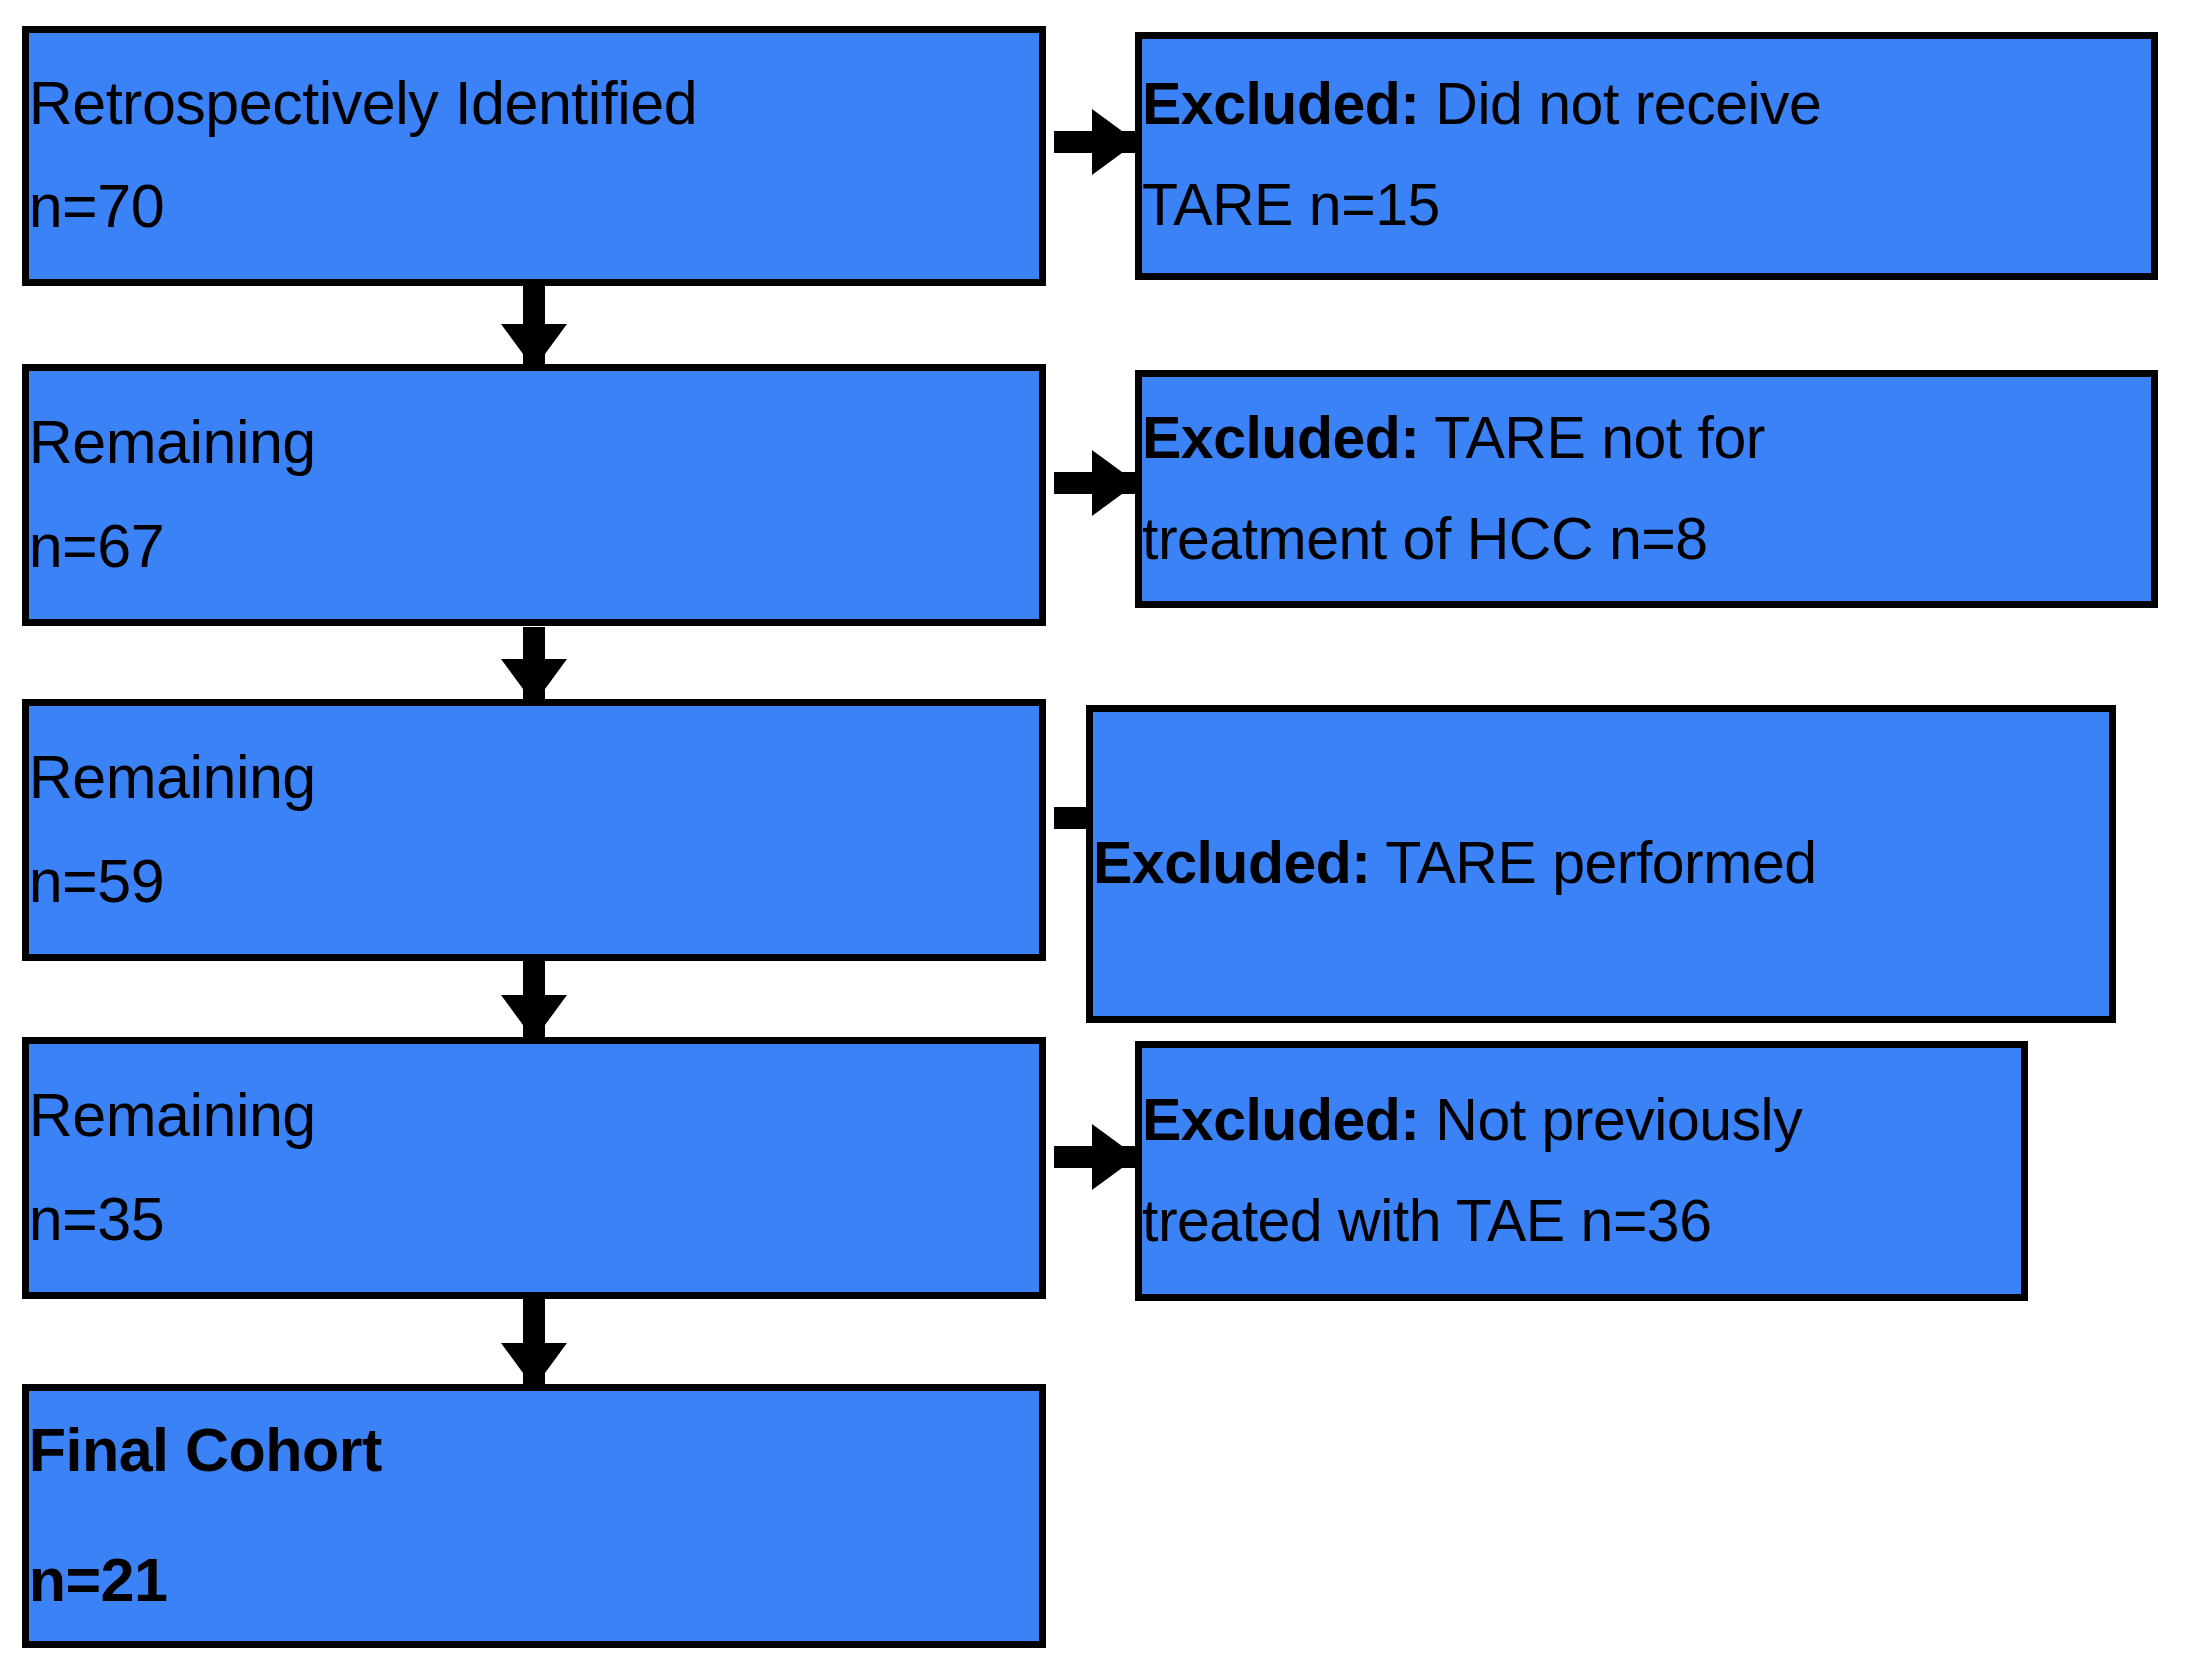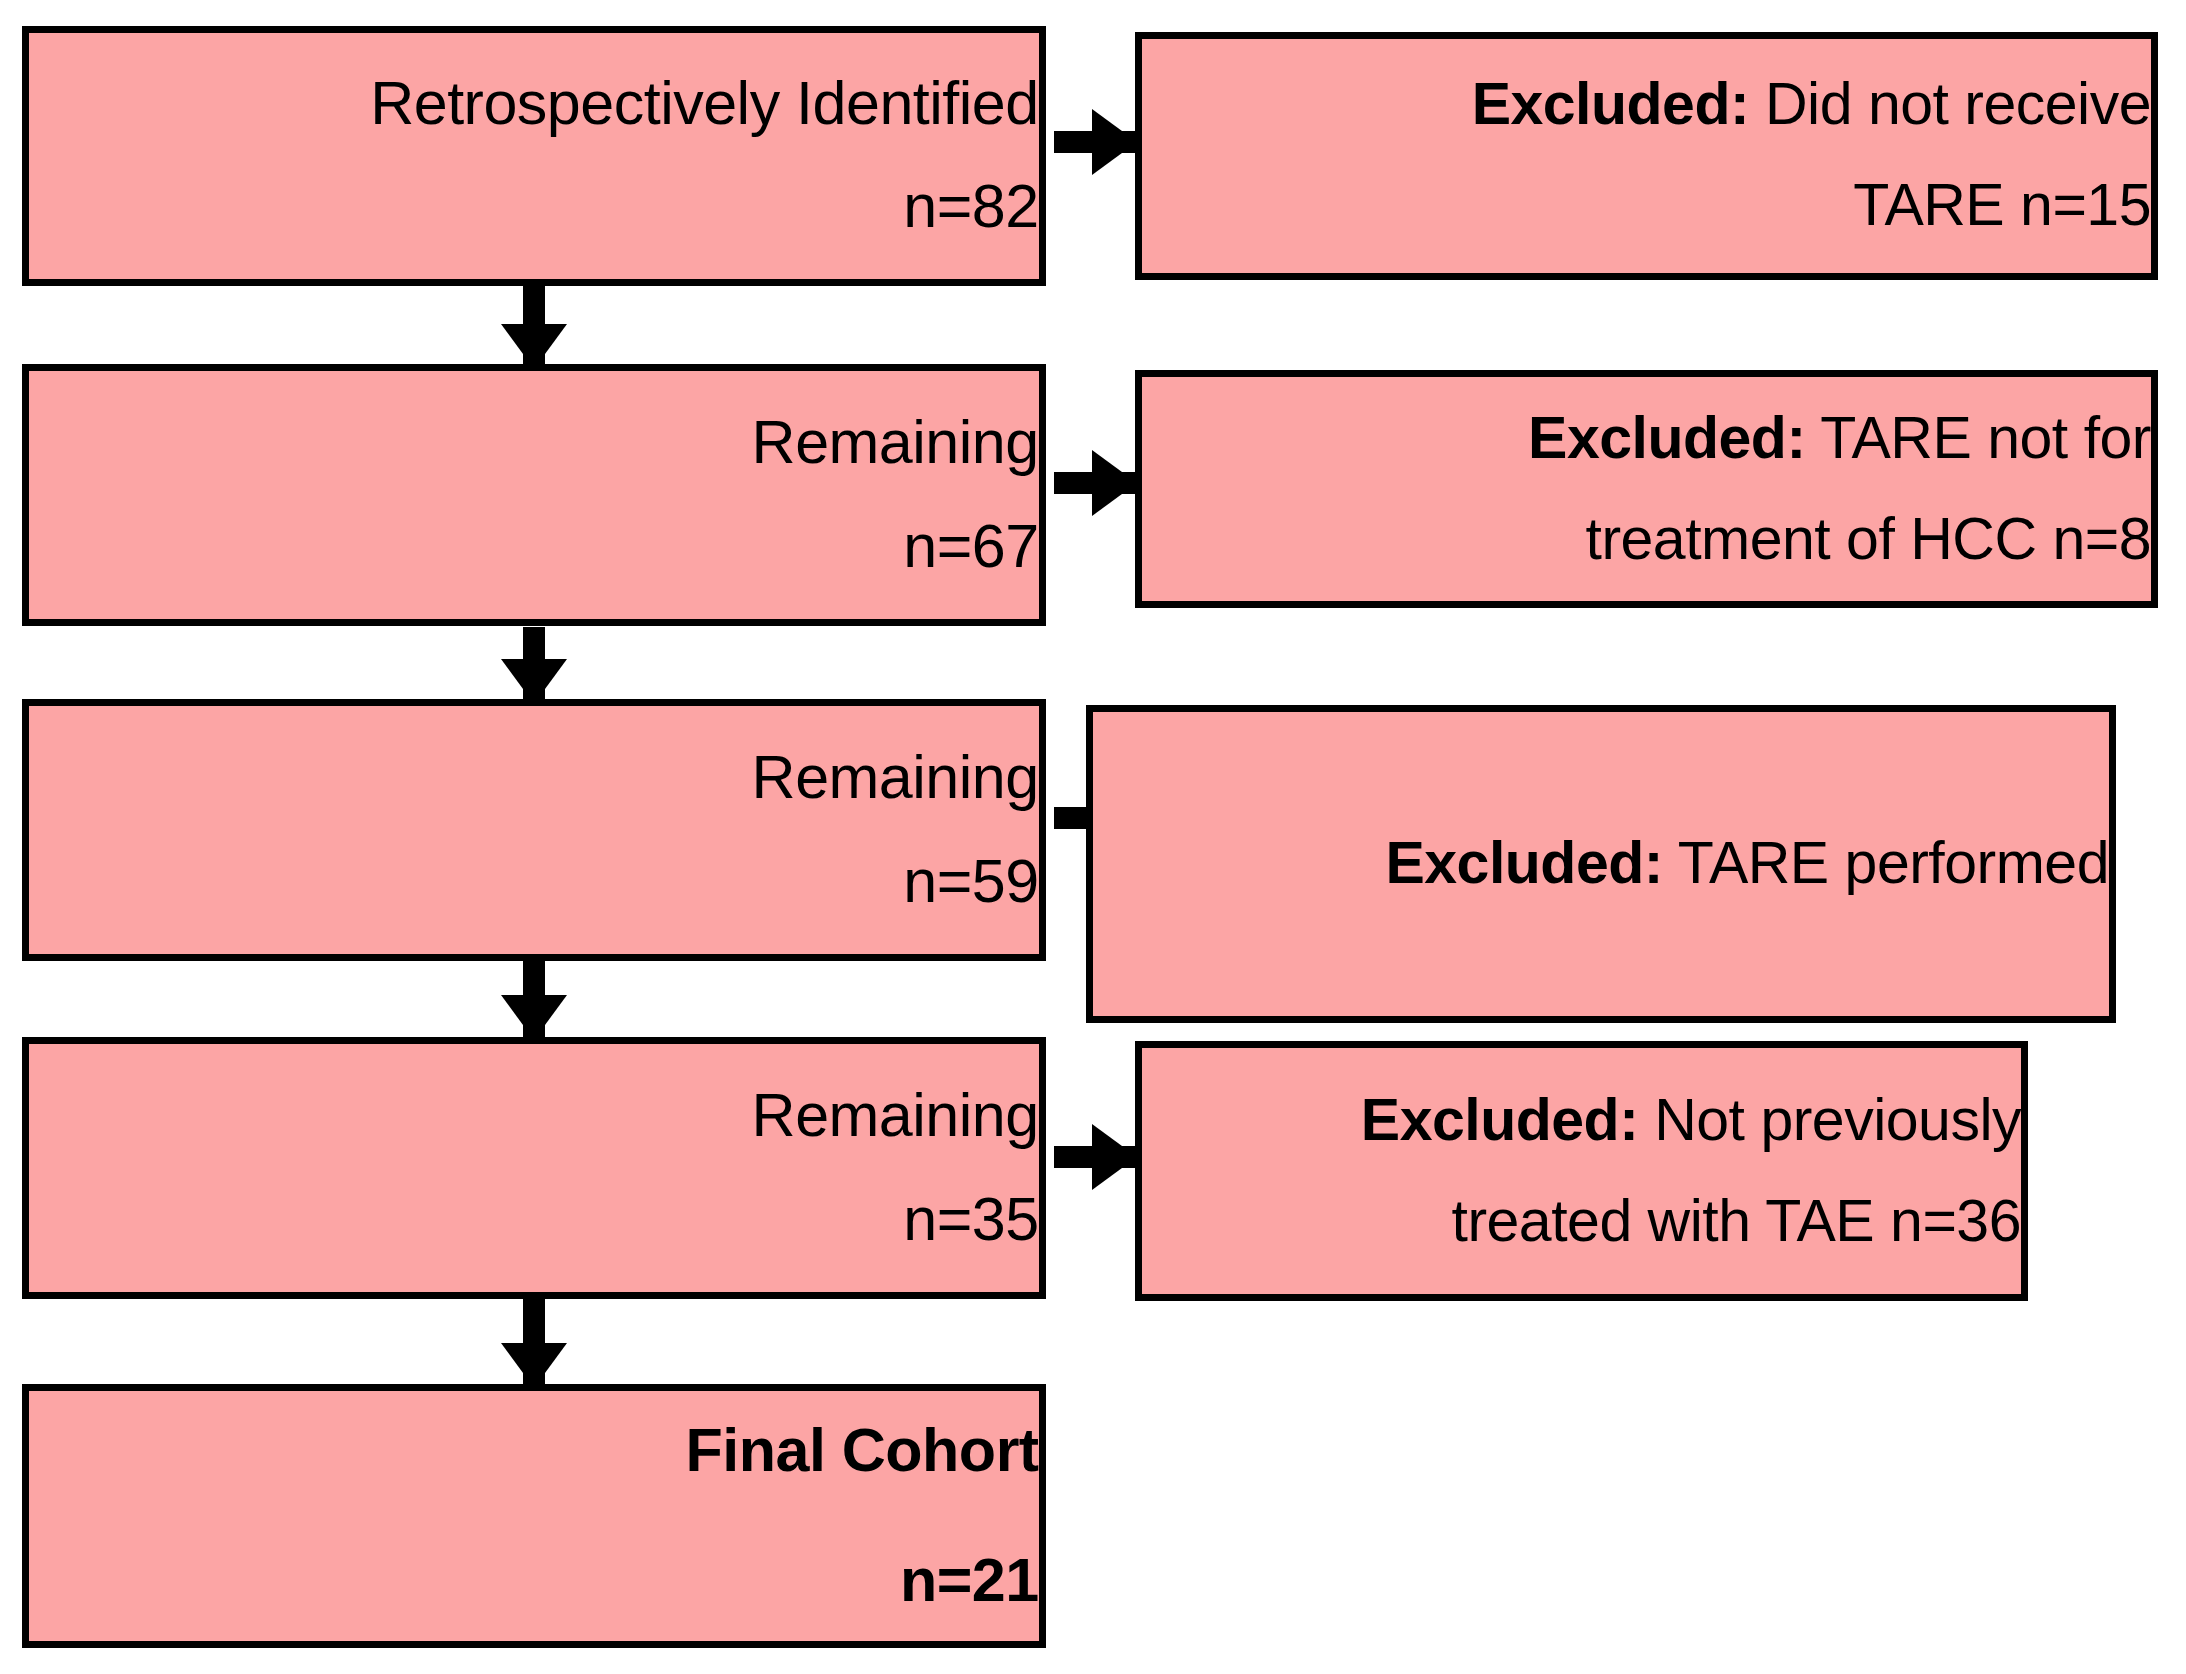--- a/index.html
+++ b/index.html
@@ -18,24 +18,24 @@
   #flowchart {
     position: relative;
     width: 2187px;
     height: 1675px;
   }
 
   .box {
     position: absolute;
     box-sizing: border-box;
     border: 7.9px solid #000000;
-    background: #fca5a5;
+    background: #3b82f6;
     display: flex;
     flex-direction: column;
-    align-items: flex-end;
+    align-items: flex-start;
     justify-content: center;
     text-align: center;
   }
 
   .box .line {
     display: block;
     font-size: 61px;
     line-height: 1.18;
     letter-spacing: -0.5px;
     white-space: nowrap;
@@ -110,21 +110,21 @@
     border-left: 45px solid #000000;
   }
 </style>
 </head>
 <body>
 
 <div id="flowchart">
 
   <div class="box main" style="left:21.7px; top:25.6px; width:1024px; height:260px;">
     <span class="line">Retrospectively Identified</span>
-    <span class="line spaced">n=82</span>
+    <span class="line spaced">n=70</span>
   </div>
 
   <div class="arrow-right" style="left:1054px; top:142px; width:81px;">
     <div class="shaft"></div>
     <div class="head"></div>
   </div>
 
   <div class="box excl" style="left:1135px; top:31.5px; width:1023px; height:248px;">
     <span class="line"><span class="b">Excluded:</span><span> Did not receive</span></span>
     <span class="line spaced">TARE n=15</span>

